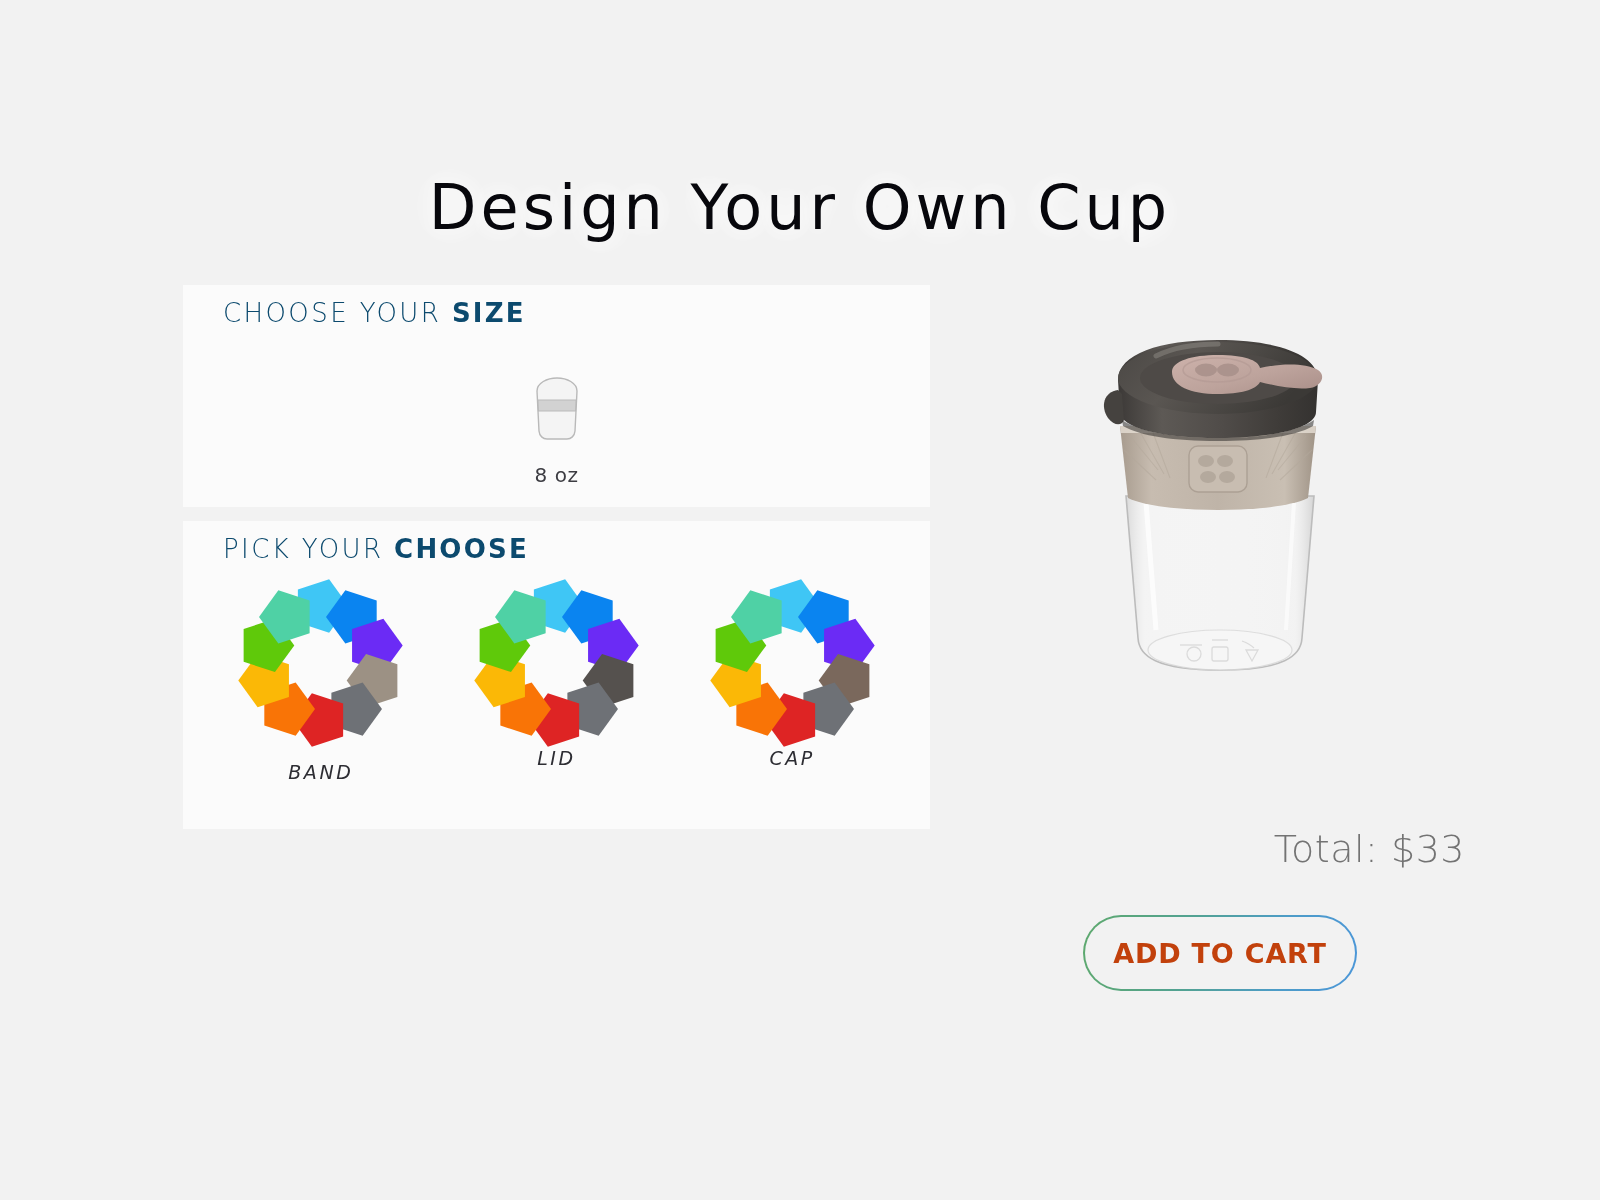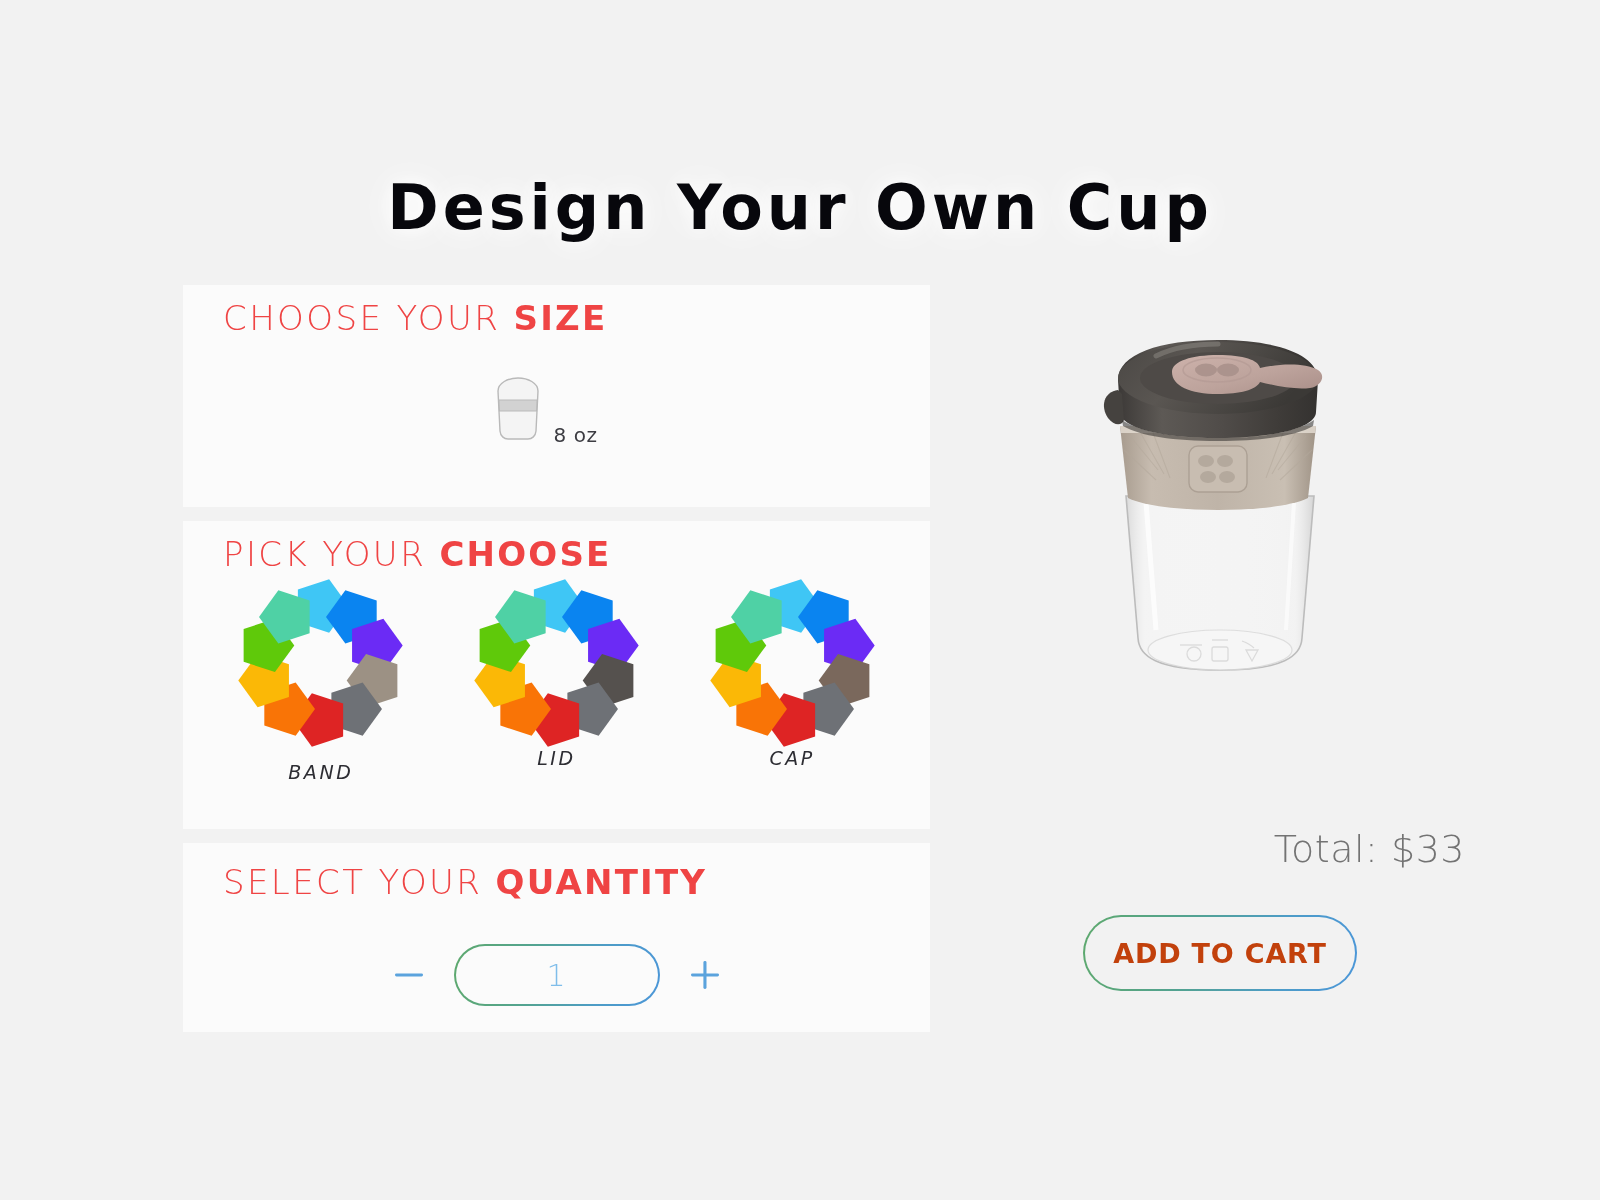--- a/index.html
+++ b/index.html
@@ -16,21 +16,21 @@
   }
 
   
   #page-title {
     position: absolute;
     left: 0;
     top: 168px;
     width: 1600px;
     text-align: center;
     font-size: 62px;
-    font-weight: 700;
+    font-weight: 400;
     letter-spacing: 4px;
     color: #07070c;
     line-height: 80px;
     text-shadow: 0 0 42px #ffffff, 0 0 90px #ffffff, 0 0 18px #ffffff;
     white-space: nowrap;
   }
 
   
   #configurator {
     position: absolute;
@@ -40,24 +40,24 @@
   }
   .card {
     background: #fbfbfb;
     width: 747px;
     box-sizing: border-box;
     position: relative;
   }
   .card + .card { margin-top: 14px; }
 
   .card-heading {
-    font-size: 34px;
+    font-size: 26px;
     font-weight: 300;
     letter-spacing: 2.4px;
-    color: #ef4444;
+    color: #0c4a6e;
     white-space: nowrap;
   }
   .card-heading b {
     font-weight: 700;
     letter-spacing: 2.2px;
   }
 
   
   #size-card { height: 222px; padding: 13px 0 0 40px; }
   #size-options {
@@ -65,22 +65,22 @@
     left: 0; top: 62px;
     width: 747px;
     display: flex;
     justify-content: space-around;
     align-items: flex-end;
     padding: 0 38px;
     box-sizing: border-box;
   }
   .size-option {
     display: flex;
-    flex-direction: row;
-    align-items: flex-end;
+    flex-direction: column;
+    align-items: center;
     cursor: pointer;
     width: 150px;
   }
   .size-cup-wrap {
     height: 100px;
     display: flex;
     align-items: flex-end;
     justify-content: center;
   }
   .size-label {
@@ -289,44 +289,20 @@
             <polygon points="0.29,101.61 19.64,74.98 50.94,85.16 50.94,118.07 19.64,128.24" fill="#FBB806"></polygon>
             <polygon points="5.64,49.93 36.94,39.76 56.29,66.39 36.94,93.02 5.64,82.84" fill="#5FC90A"></polygon>
             <polygon points="40.34,11.26 71.65,21.43 71.65,54.34 40.34,64.52 21.00,37.89" fill="#4FD1A5"></polygon>
           </svg>
         <div class="colour-label">CAP</div>
       </div>
 
     </div>
   </div>
 
-  <div class="card" id="quantity-card">
-    <div class="card-heading"><span>SELECT YOUR </span><b>QUANTITY</b></div>
-
-    <div id="quantity-stepper">
-      <button class="step-btn">
-        <svg width="34" height="34" viewBox="0 0 34 34">
-          <rect x="3" y="15.4" width="28" height="3.1" rx="1.4" fill="#5ba3dd"></rect>
-        </svg>
-      </button>
-
-      <div class="qty-pill">
-        <div class="qty-pill-inner">
-          <span id="quantity-value">1</span>
-        </div>
-      </div>
-
-      <button class="step-btn">
-        <svg width="34" height="34" viewBox="0 0 34 34">
-          <rect x="3" y="15.4" width="28" height="3.1" rx="1.4" fill="#5ba3dd"></rect>
-          <rect x="15.4" y="3" width="3.1" height="28" rx="1.4" fill="#5ba3dd"></rect>
-        </svg>
-      </button>
-    </div>
-  </div>
 
 </div>
 
 <div id="preview">
 
   <div id="product-image">
     <svg width="320" height="400" viewBox="0 0 320 400" aria-hidden="true">
       <defs>
         <linearGradient id="lidGrad" x1="0" y1="0" x2="1" y2="0">
           <stop offset="0%" stop-color="#3c3937"></stop>

